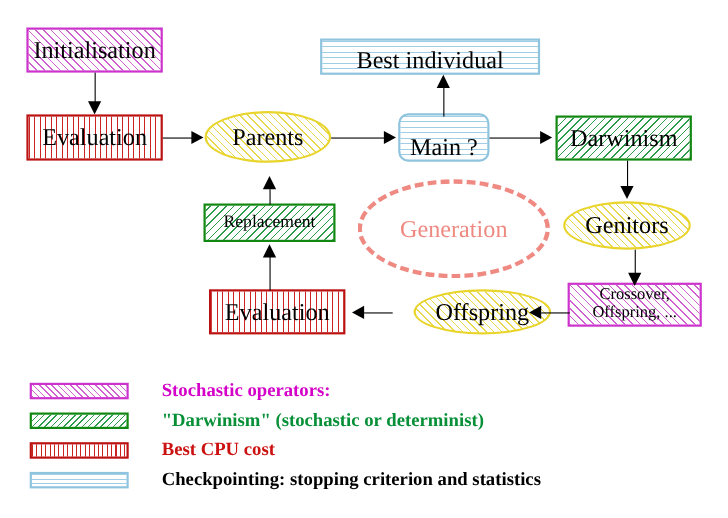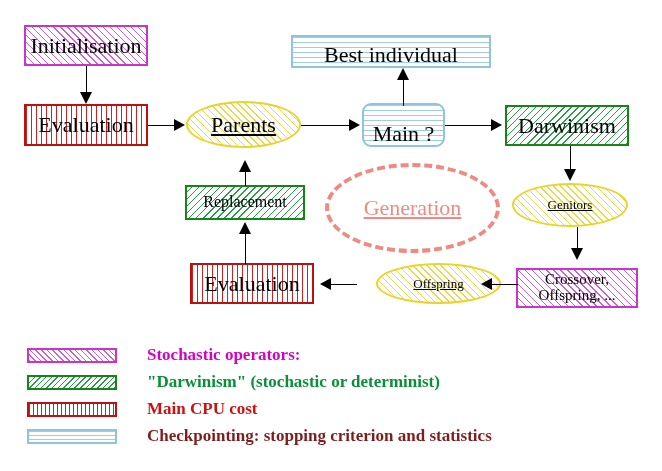--- a/index.html
+++ b/index.html
@@ -15,25 +15,25 @@
     background-image:repeating-linear-gradient(45deg,#d060d0 0 1px,rgba(255,255,255,0) 1px 5px);}
   .box.green{border-color:#118811;
     background-image:repeating-linear-gradient(-45deg,#2a9b4a 0 1px,rgba(255,255,255,0) 1px 5px);}
   .box.red{border-color:#bb1111;
     background-image:repeating-linear-gradient(90deg,#cc2222 0 1px,rgba(255,255,255,0) 1px 5px);}
   .box.blue{border-color:#8fc4de;
     background-image:repeating-linear-gradient(180deg,#9ecde4 0 1px,rgba(255,255,255,0) 1px 5px);align-items:flex-end;}
   .box.rounded{border-radius:9px;}
 
   .ellipse{border:2px solid #e8d42a;border-radius:50%;
-    background-image:repeating-linear-gradient(45deg,#e9d84b 0 1px,rgba(255,255,255,0) 1px 5px);text-decoration:underline;}
+    background-image:repeating-linear-gradient(45deg,#e9d84b 0 1px,rgba(255,255,255,0) 1px 5px);}
   .ellipse.dashed{border:4px dashed #ef8a82;background-image:none;color:#ef8a82;}
 
   .t22{font-size:22px;}
-  .t19{font-size:13px;}
+  .t19{font-size:22px;}
   .t15{font-size:15px;}
   .t16{font-size:16px;}
 
   
   .ln{position:absolute;background:#000;}
   .lnh{height:1px;}
   .lnv{width:1px;}
   .arw{position:absolute;width:0;height:0;}
   .arw.r{border-left:11px solid #000;border-top:6px solid transparent;border-bottom:6px solid transparent;}
   .arw.l{border-right:11px solid #000;border-top:6px solid transparent;border-bottom:6px solid transparent;}
@@ -50,21 +50,21 @@
     background-image:repeating-linear-gradient(-45deg,#2a9b4a 0 1px,rgba(255,255,255,0) 1px 4px);}
   .swatch.red{border-color:#bb1111;
     background-image:repeating-linear-gradient(90deg,#cc2222 0 1px,rgba(255,255,255,0) 1px 4px);}
   .swatch.blue{border-color:#8fc4de;
     background-image:repeating-linear-gradient(180deg,#9ecde4 0 1px,rgba(255,255,255,0) 1px 4px);}
   .ltxt{margin-left:30px;font-size:17px;font-weight:bold;white-space:nowrap;}
   .c-magenta{color:#d400c8;}
   .c-gold{color:#e8b800;}
   .c-green{color:#089038;}
   .c-red{color:#cc1111;}
-  .c-blue{color:#7f1d1d;}
+  .c-blue{color:#000000;}
 </style>
 </head>
 <body>
 
 <div id="canvas">
 
   <div class="node box magenta t22" style="left:24px;top:25px;width:124px;height:41px;">
     <span>Initialisation</span>
   </div>
 
@@ -85,21 +85,21 @@
   </div>
 
   <div class="node box green t22" style="left:505px;top:105px;width:124px;height:41px;">
     <span>Darwinism</span>
   </div>
 
   <div class="node ellipse t19" style="left:512px;top:183px;width:116px;height:44px;">
     <span>Genitors</span>
   </div>
 
-  <div class="node box magenta t15" style="left:516px;top:268px;width:122px;height:40px;flex-direction:column;">
+  <div class="node box magenta t15" style="left:516px;top:257px;width:122px;height:40px;flex-direction:column;">
     <span>Crossover,</span>
     <span>Offspring, ...</span>
   </div>
 
   <div class="node ellipse t19" style="left:376px;top:263px;width:125px;height:41px;">
     <span>Offspring</span>
   </div>
 
   <div class="node box red t22" style="left:190px;top:263px;width:124px;height:41px;">
     <span>Evaluation</span>
@@ -153,21 +153,21 @@
       <span class="ltxt c-magenta">Stochastic operators:</span>
     </div>
 
     <div class="lrow" style="left:27px;top:33px;">
       <span class="swatch green"></span>
       <span class="ltxt c-green">"Darwinism" (stochastic or determinist)</span>
     </div>
 
     <div class="lrow" style="left:27px;top:60px;">
       <span class="swatch red"></span>
-      <span class="ltxt c-red">Main CPU cost</span>
+      <span class="ltxt c-red">Best CPU cost</span>
     </div>
 
     <div class="lrow" style="left:27px;top:87px;">
       <span class="swatch blue"></span>
       <span class="ltxt c-blue">Checkpointing: stopping criterion and statistics</span>
     </div>
 
   </div>
 
 </div>

